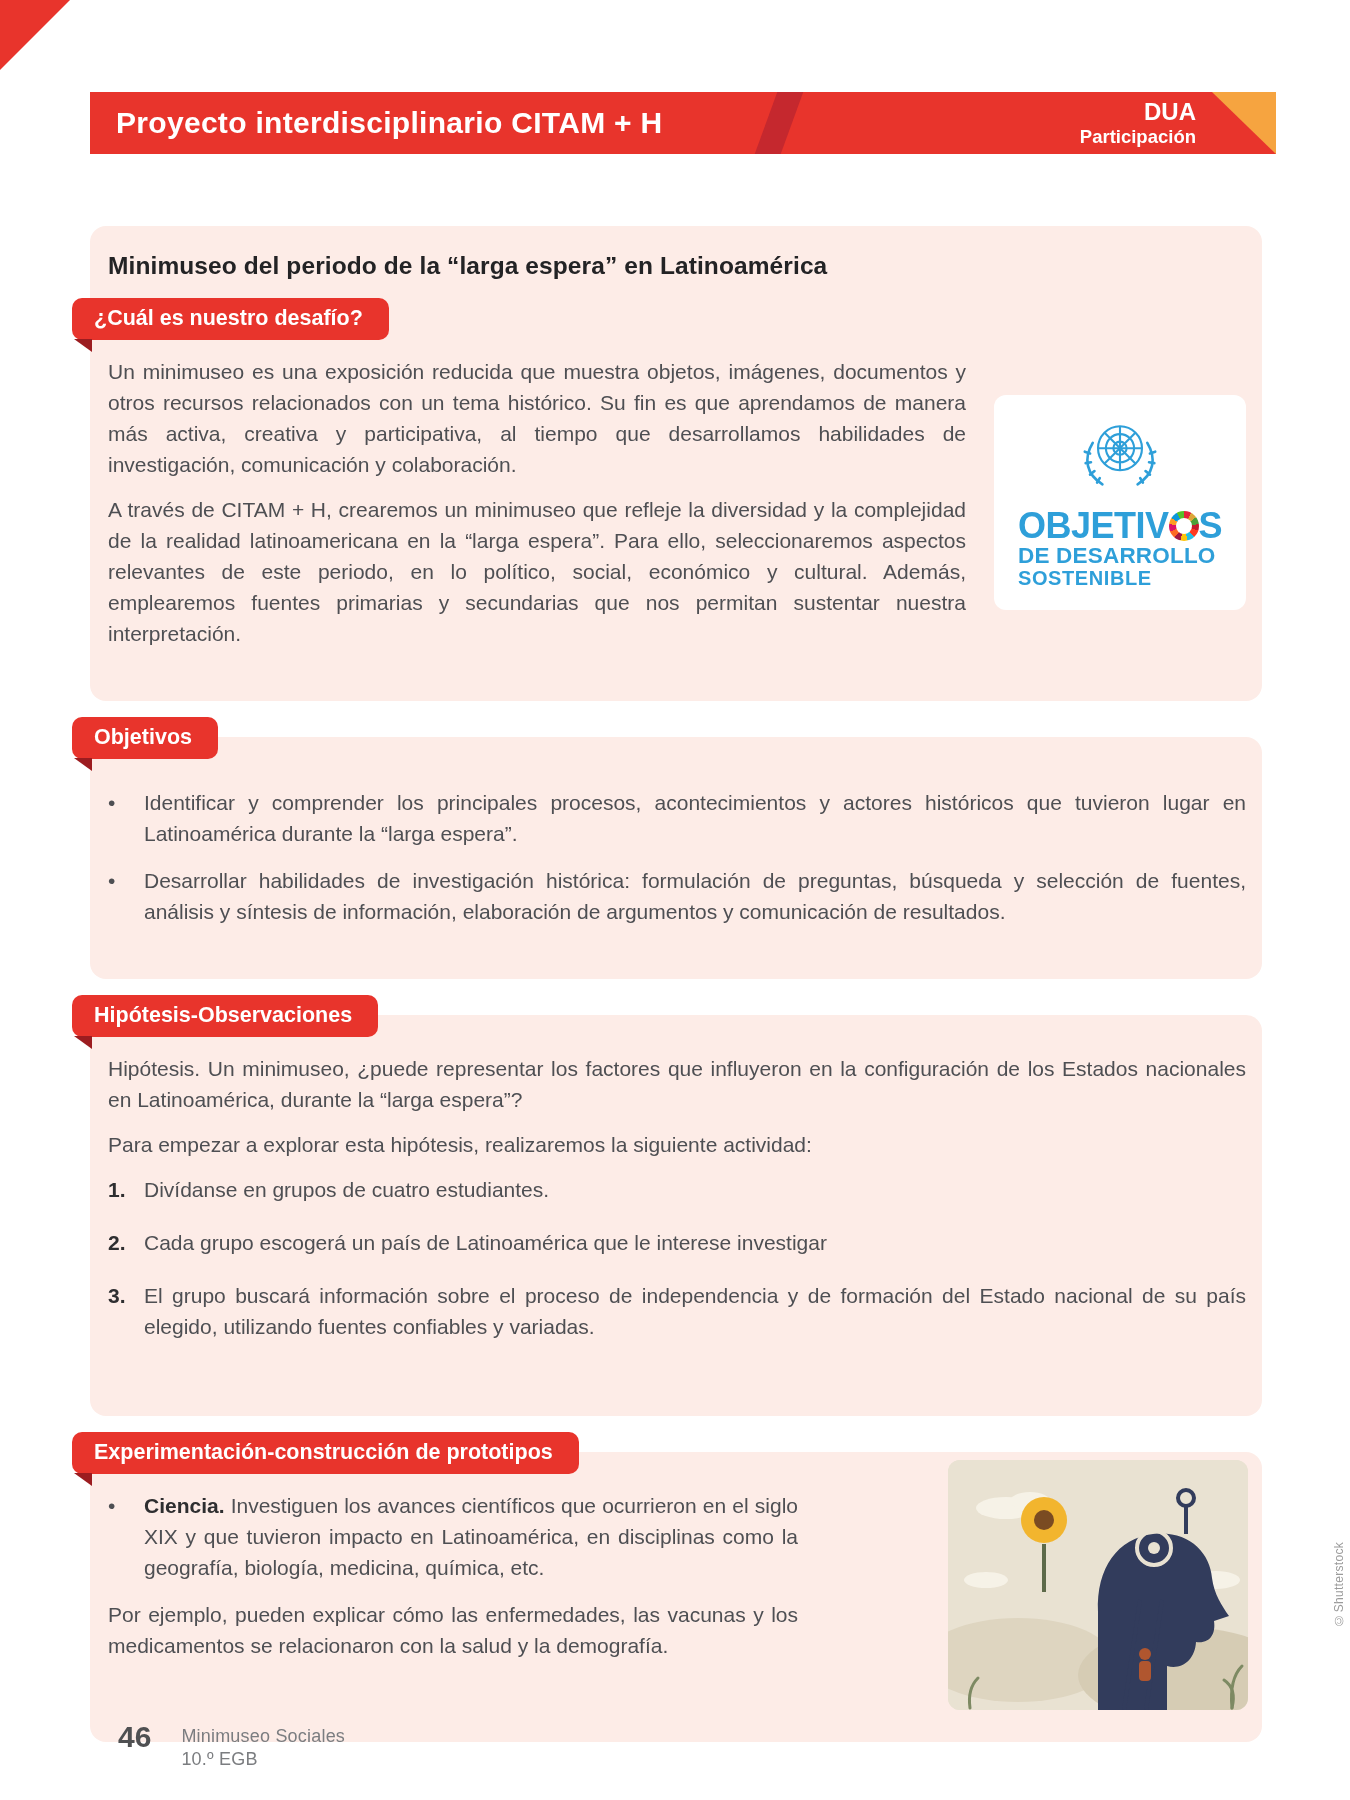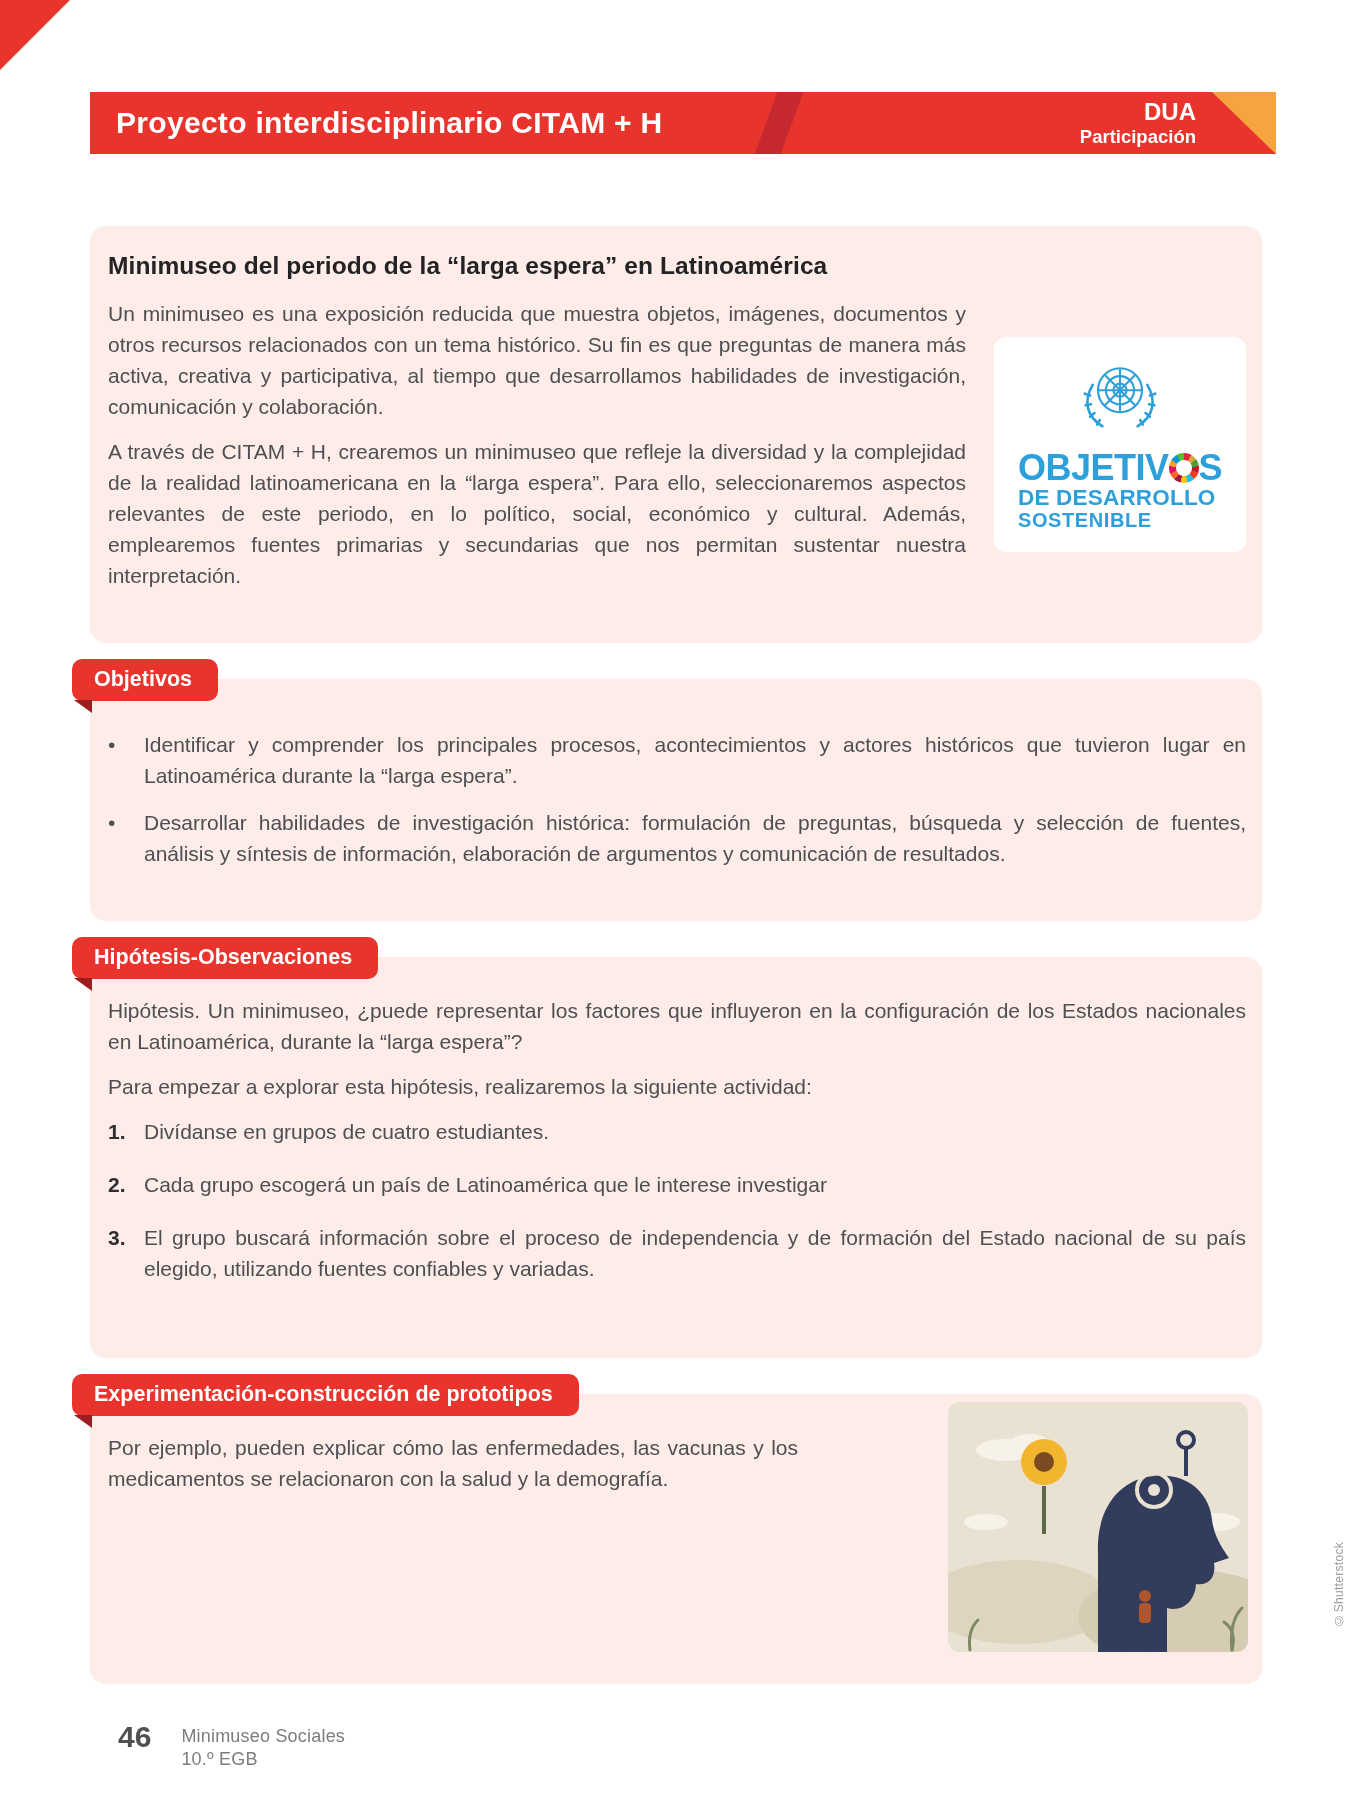--- a/index.html
+++ b/index.html
@@ -187,23 +187,26 @@
       <div class="badge-title">DUA</div>
       <div class="badge-sub">Participación</div>
     </div>
     <div class="banner-corner"></div>
   </header>
 
   <div class="content">
 
     <section class="panel">
       <h2 class="section-heading">Minimuseo del periodo de la “larga espera” en Latinoamérica</h2>
+      <div class="pill-row">
+        <div class="pill">¿Cuál es nuestro desafío?</div>
+      </div>
       <div class="cols">
         <div class="text-col">
-          <p class="body">Un minimuseo es una exposición reducida que muestra objetos, imágenes, documentos y otros recursos relacionados con un tema histórico. Su fin es que preguntas de manera más activa, creativa y participativa, al tiempo que desarrollamos habilidades de investigación, comunicación y colaboración.</p>
+          <p class="body">Un minimuseo es una exposición reducida que muestra objetos, imágenes, documentos y otros recursos relacionados con un tema histórico. Su fin es que aprendamos de manera más activa, creativa y participativa, al tiempo que desarrollamos habilidades de investigación, comunicación y colaboración.</p>
           <p class="body">A través de CITAM + H, crearemos un minimuseo que refleje la diversidad y la complejidad de la realidad latinoamericana en la “larga espera”. Para ello, seleccionaremos aspectos relevantes de este periodo, en lo político, social, económico y cultural. Además, emplearemos fuentes primarias y secundarias que nos permitan sustentar nuestra interpretación.</p>
         </div>
         <div class="sdg-card">
           <svg class="sdg-emblem" viewBox="0 0 100 100" width="88" height="88">
             <g stroke="#2e9fd9" fill="none" stroke-width="2.4">
               <circle cx="50" cy="40" r="25"></circle>
               <circle cx="50" cy="40" r="16"></circle>
               <circle cx="50" cy="40" r="7.5"></circle>
               <line x1="25" y1="40" x2="75" y2="40"></line>
               <line x1="50" y1="15" x2="50" y2="65"></line>
@@ -262,20 +265,24 @@
           <span class="li-text">El grupo buscará información sobre el proceso de independencia y de formación del Estado nacional de su país elegido, utilizando fuentes confiables y variadas.</span>
         </div>
       </div>
     </section>
 
     <section class="panel raised-pill" style="padding-bottom:32px; min-height:290px;">
       <div class="pill-row">
         <div class="pill">Experimentación-construcción de prototipos</div>
       </div>
       <div class="exp-text">
+        <div class="ul-item">
+          <span class="marker-cell bullet-dot"></span>
+          <span class="li-text"><span class="li-lead">Ciencia.</span> <span>Investiguen los avances científicos que ocurrieron en el siglo XIX y que tuvieron impacto en Latinoamérica, en disciplinas como la geografía, biología, medicina, química, etc.</span></span>
+        </div>
         <p class="body exp-p2">Por ejemplo, pueden explicar cómo las enfermedades, las vacunas y los medicamentos se relacionaron con la salud y la demografía.</p>
       </div>
       <div class="illo-card">
         <svg viewBox="0 0 300 250" width="300" height="250">
           <rect width="300" height="250" fill="#e9e2d2"></rect>
           <ellipse cx="70" cy="200" rx="95" ry="42" fill="#ded5c0"></ellipse>
           <ellipse cx="235" cy="215" rx="105" ry="48" fill="#d6ccb4"></ellipse>
           <g fill="#f6f2e7">
             <ellipse cx="58" cy="48" rx="30" ry="11"></ellipse>
             <ellipse cx="82" cy="41" rx="20" ry="9"></ellipse>

